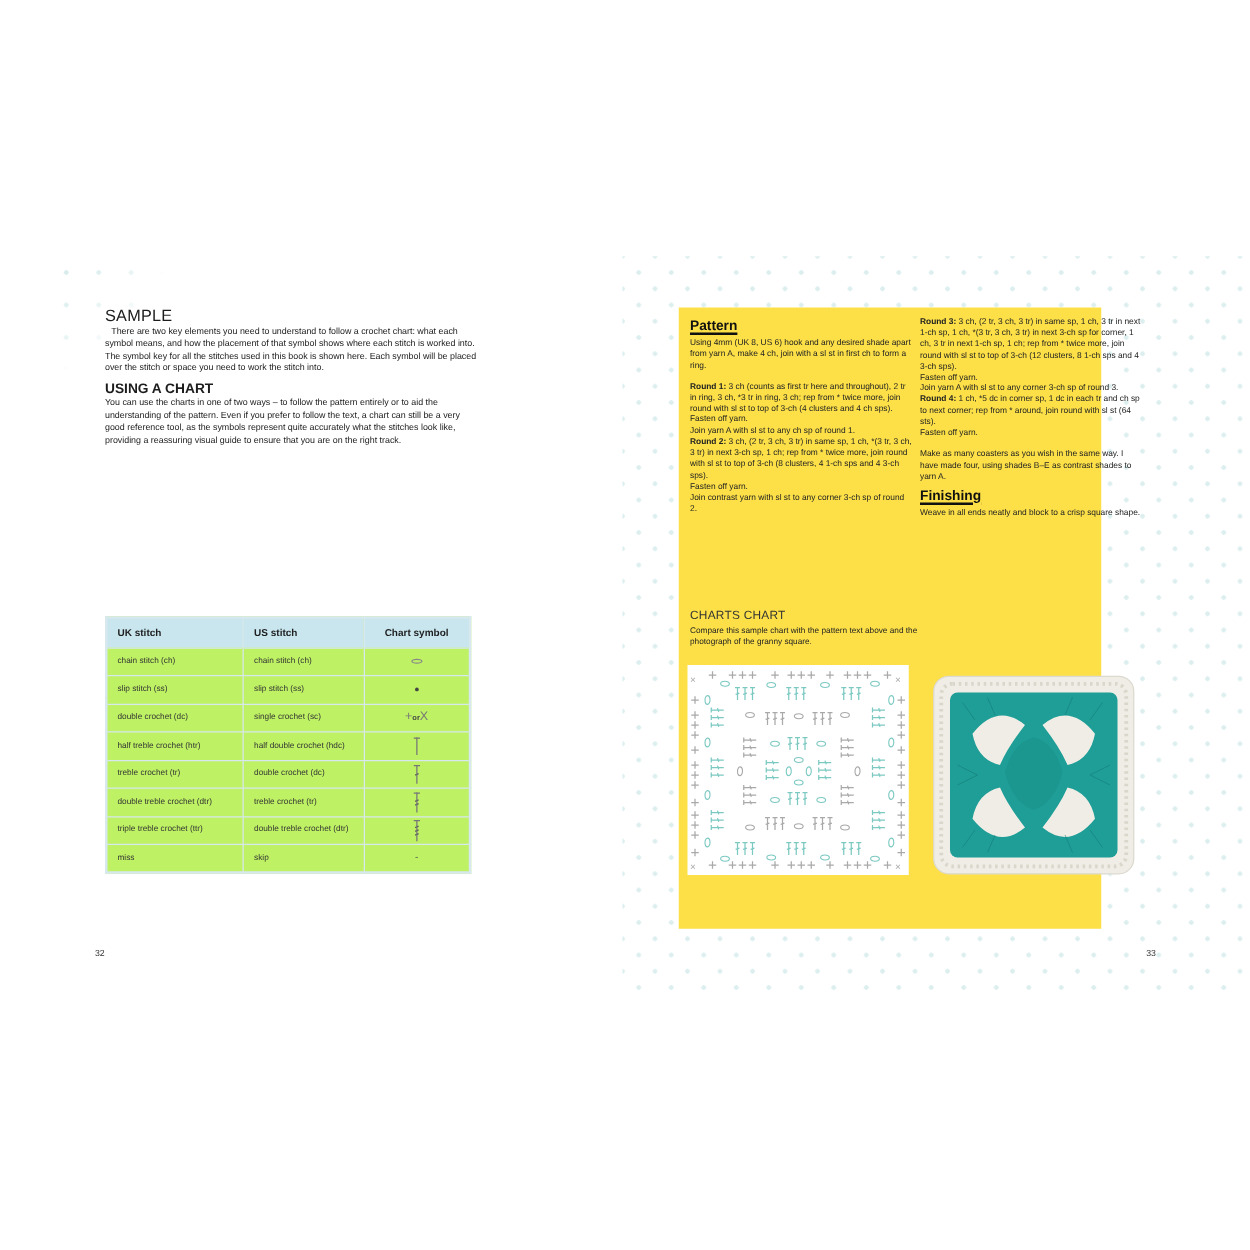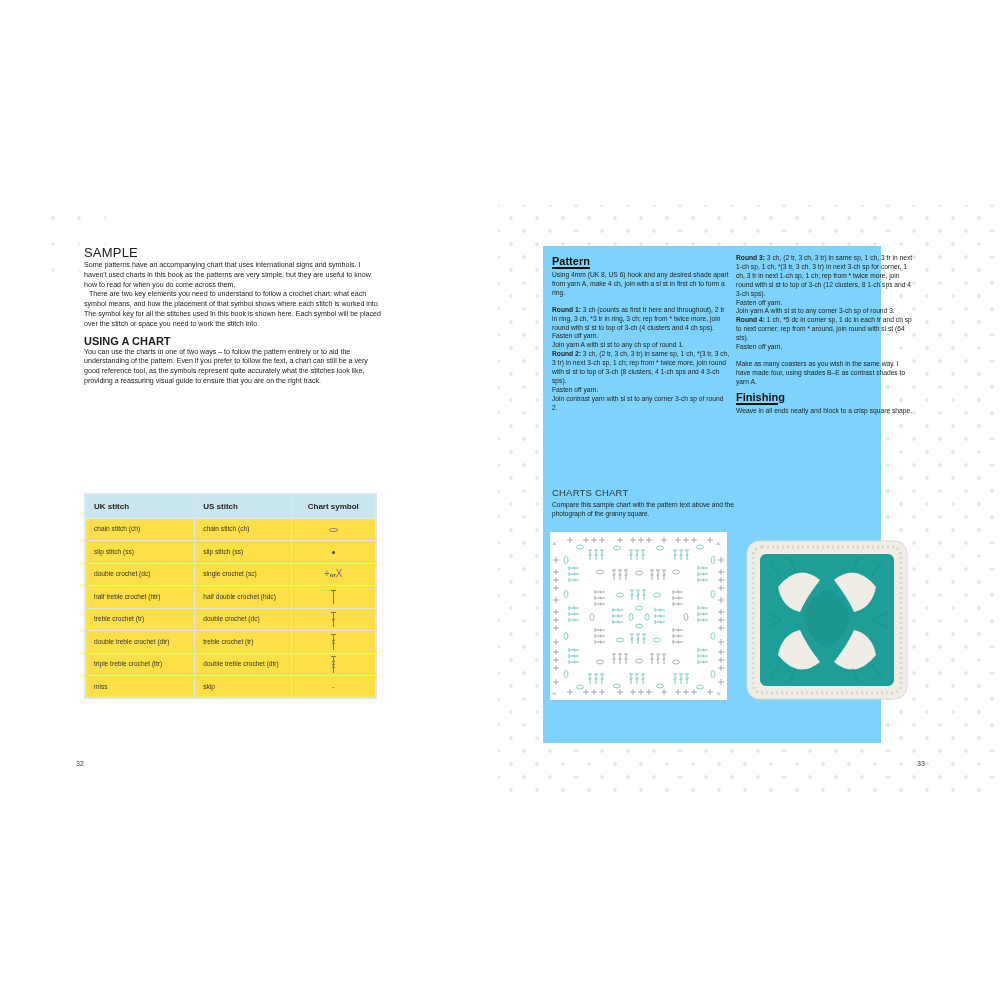--- a/index.html
+++ b/index.html
@@ -25,21 +25,21 @@
     background-position: 0 0, 13px 13px;
   }
 
   
   .left-text { position: absolute; left: 84px; top: 246px; width: 300px; font-size: 7.1px; line-height: 9.8px; color: #222; }
   .h-charts { font-size: 13px; line-height: 14px; font-weight: normal; color: #1c1c1c; letter-spacing: 0.2px; margin-bottom: 1px; }
   .h-using { font-size: 11px; line-height: 12px; font-weight: bold; color: #1c1c1c; margin-top: 5px; margin-bottom: 1px; }
   .left-text p { margin: 0; }
   .indent { text-indent: 5px; }
 
-  .stitch-table { position: absolute; left: 84px; top: 493px; width: 293px; border-collapse: collapse; font-size: 6.6px; color: #333; background: #fde047; border: 2px solid #d7e8ee; }
+  .stitch-table { position: absolute; left: 84px; top: 493px; width: 293px; border-collapse: collapse; font-size: 6.6px; color: #333; background: #bef264; border: 2px solid #d7e8ee; }
   .stitch-table th { background: #c9e6ef; color: #1e1e1e; font-size: 8px; font-weight: bold; text-align: left; height: 24px; padding: 0 8px; }
   .stitch-table th.sym-h { text-align: center; }
   .stitch-table td { height: 22.5px; padding: 0 8px; border: 1px solid #d7e8ee; border-left: none; border-right: 1px solid #d7e8ee; line-height: 8px; }
   .stitch-table td:last-child { border-right: none; text-align: center; color: #666; }
   .stitch-table th + th, .stitch-table td + td { border-left: 1px solid #d7e8ee; }
   .col-uk { width: 106px; } .col-us { width: 93px; } .col-sym { width: 82px; margin-top: 12px; }
 
   .sym-chain { display: inline-block; width: 9px; height: 4px; border: 1px solid #888; border-radius: 50%; vertical-align: middle; }
   .sym-dot { display: inline-block; width: 3px; height: 3px; background: #444; border-radius: 50%; vertical-align: middle; }
   .sym-plus { font-size: 10px; color: #777; }
@@ -49,21 +49,21 @@
   .sym-post::before { content: ""; position: absolute; left: 0; top: 0; width: 5px; height: 1px; background: #777; }
   .sym-post::after { content: ""; position: absolute; left: 2px; top: 0; width: 1px; height: 100%; background: #777; }
   .sym-post .bar { position: absolute; left: 1px; width: 3px; height: 1px; background: #555; transform: rotate(-25deg); }
   .sym-dash { font-size: 8px; color: #555; }
 
   .page-num { position: absolute; font-size: 7px; color: #333; }
   .pn-left { left: 76px; top: 760px; }
   .pn-right { left: 917px; top: 760px; }
 
   
-  .panel { position: absolute; left: 543px; top: 246px; width: 338px; height: 497px; background: #7dd3fc; }
+  .panel { position: absolute; left: 543px; top: 246px; width: 338px; height: 497px; background: #fde047; }
   .col { position: absolute; font-size: 6.7px; line-height: 8.9px; color: #222; }
   .col-a { left: 9px; top: 9px; width: 178px; }
   .col-b { left: 193px; top: 8px; width: 178px; }
   .col p { margin: 0; }
   .gap { height: 8px; }
   .h-pattern, .h-finishing { font-size: 11px; line-height: 13px; font-weight: bold; color: #111; text-decoration: underline; text-decoration-thickness: 1.5px; text-underline-offset: 2px; margin-bottom: 3px; }
   .h-finishing { margin-top: 4px; }
   .rlabel { font-weight: bold; }
 
   .sample-title { position: absolute; left: 9px; top: 241px; font-size: 9.5px; color: #333; letter-spacing: 0.2px; }
@@ -75,21 +75,20 @@
 </head>
 <body>
 
 <div class="spread">
 
   <div class="dots-left"></div>
   <div class="dots-right"></div>
 
   <div class="left-text">
     <h2 class="h-charts">SAMPLE</h2>
-    <p>Some patterns have an accompanying chart that uses international signs and symbols. I haven't used charts in this book as the patterns are very simple, but they are useful to know how to read for when you do come across them.</p>
     <p class="indent">There are two key elements you need to understand to follow a crochet chart: what each symbol means, and how the placement of that symbol shows where each stitch is worked into. The symbol key for all the stitches used in this book is shown here. Each symbol will be placed over the stitch or space you need to work the stitch into.</p>
     <h3 class="h-using">USING A CHART</h3>
     <p>You can use the charts in one of two ways – to follow the pattern entirely or to aid the understanding of the pattern. Even if you prefer to follow the text, a chart can still be a very good reference tool, as the symbols represent quite accurately what the stitches look like, providing a reassuring visual guide to ensure that you are on the right track.</p>
   </div>
 
   <table class="stitch-table">
     <thead>
       <tr>
         <th class="col-uk">UK stitch</th>
         <th class="col-us">US stitch</th>

